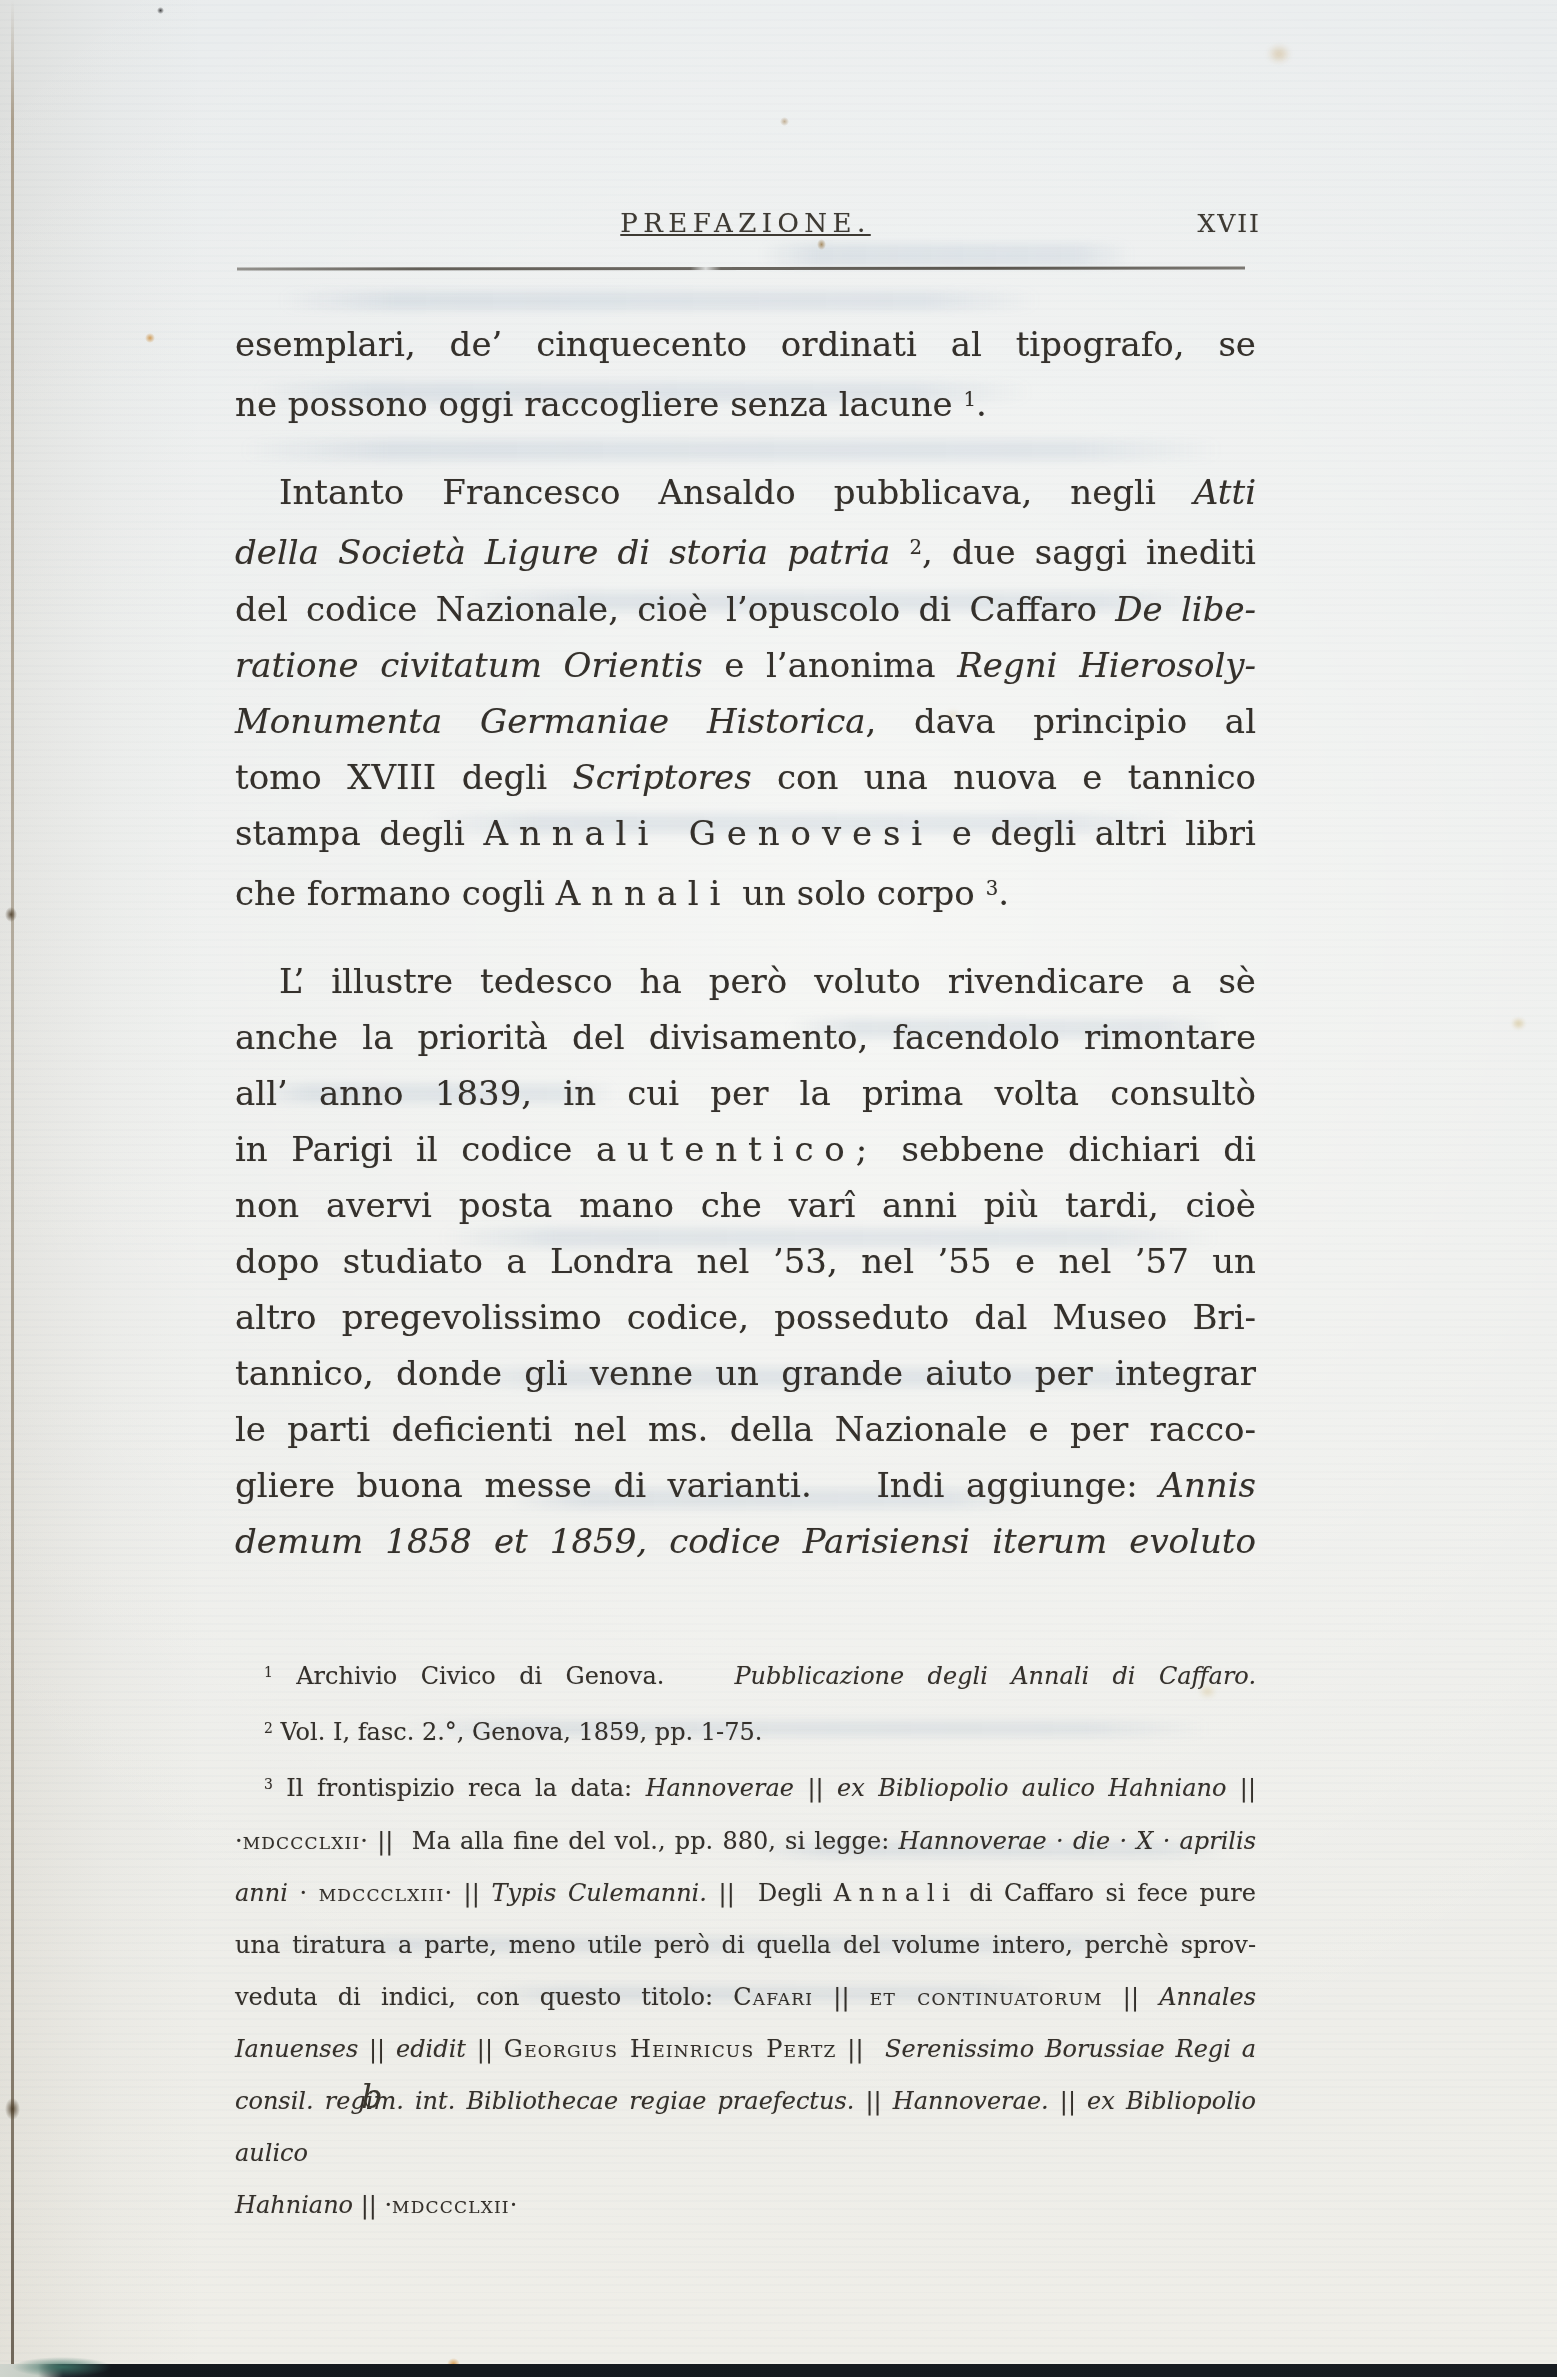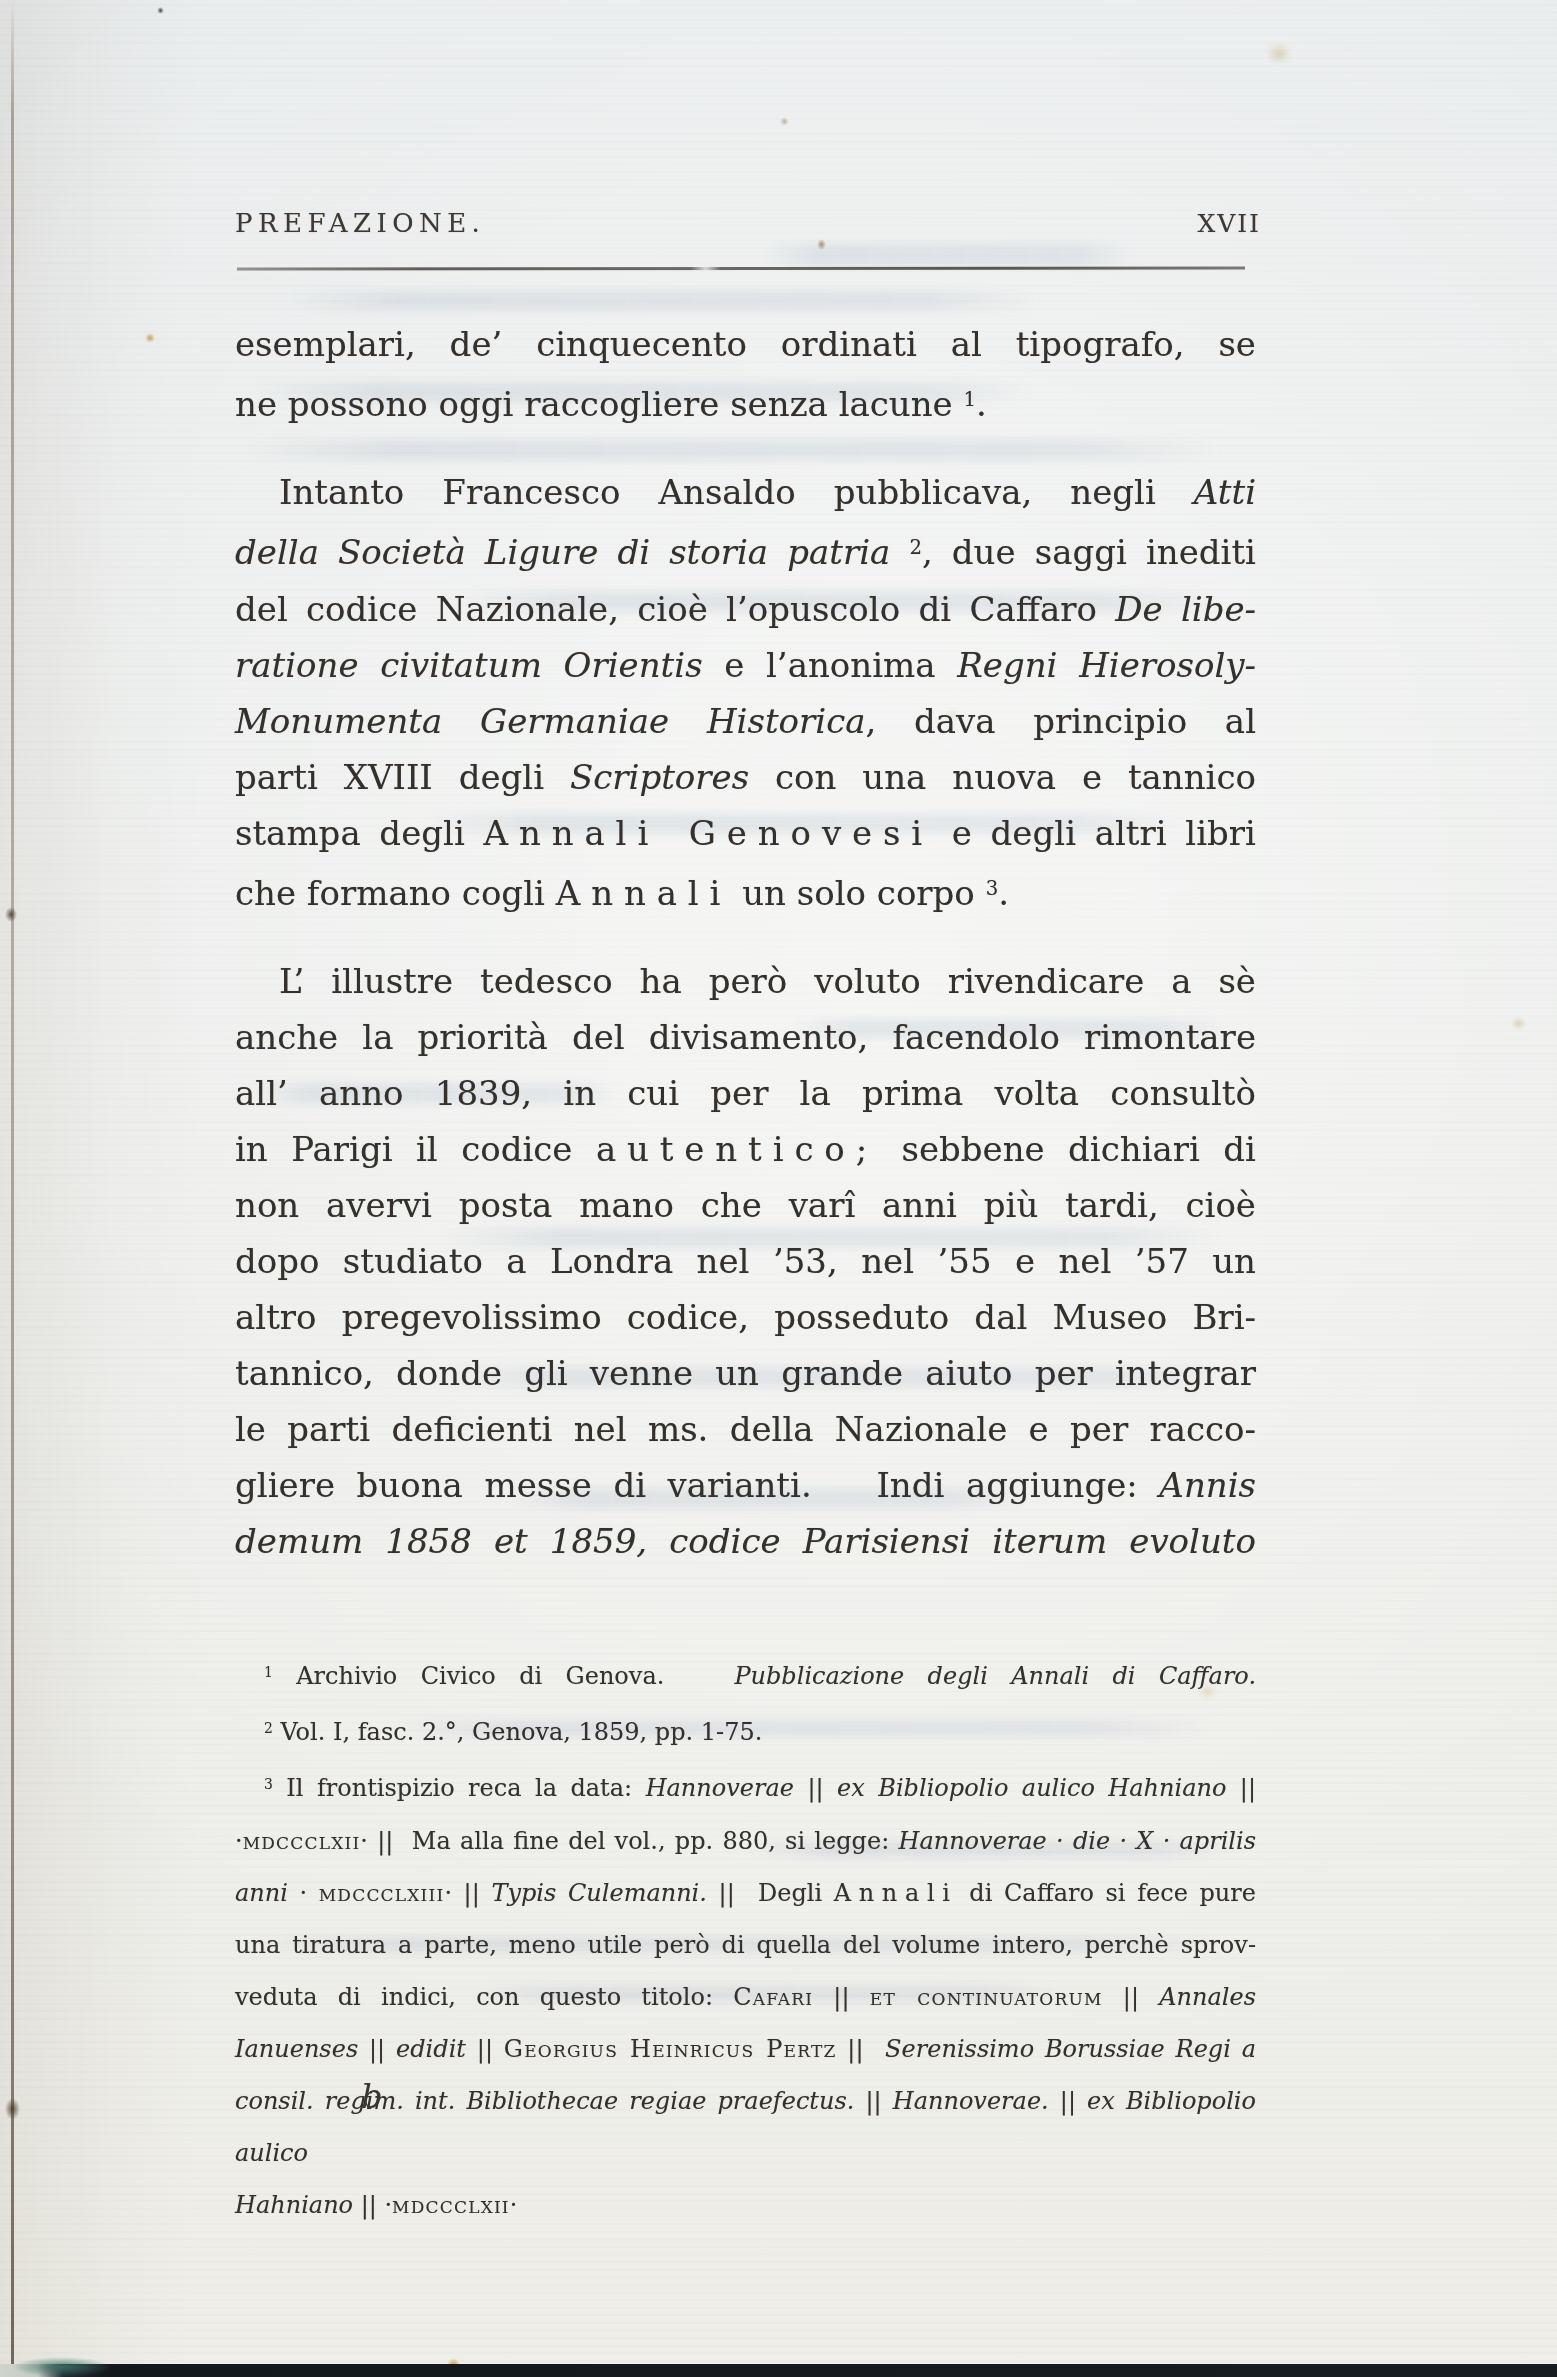--- a/index.html
+++ b/index.html
@@ -7,23 +7,24 @@
     position:relative;width:1558px;height:2377px;overflow:hidden;
     font-family:"DejaVu Serif","Liberation Serif",serif;color:#34302b;
     background:
       radial-gradient(120% 85% at 56% 38%, rgba(255,255,252,0.55), rgba(233,237,238,0) 62%),
       linear-gradient(90deg, rgba(125,112,88,0.10) 0px, rgba(125,112,88,0.03) 110px, rgba(0,0,0,0) 203px),
       repeating-linear-gradient(0deg, rgba(150,165,180,0.045) 0 1.7px, rgba(0,0,0,0) 1.7px 7.6px),
       linear-gradient(180deg,#e9eced 0%,#ecedeb 55%,#efeee8 100%);
   }
   .column{position:absolute;left:235px;top:0;width:1021px;}
   .hdr-title{
-    position:absolute;top:208px;left:0;width:100%;text-align:left;
+    position:absolute;top:208px;left:0;width:100%;text-align:center;
     font-size:26px;letter-spacing:0.21em;color:#3e3a33;
     text-shadow:0 0 0.8px rgba(62,58,51,.4);
+    text-decoration:underline;
   }
   .hdr-num{
     position:absolute;top:209px;right:-5px;font-size:25px;letter-spacing:0.08em;
     color:#3e3a33;text-shadow:0 0 0.8px rgba(62,58,51,.4);
   }
   .hdr-rule{
     position:absolute;top:267px;left:1.7px;width:1008px;height:2.5px;
     background:linear-gradient(90deg,
       rgba(74,69,61,.55) 0%, rgba(74,69,61,.85) 18%, rgba(74,69,61,.8) 45%,
       rgba(74,69,61,.15) 46.5%, rgba(74,69,61,.8) 48%,
@@ -115,21 +116,21 @@
         <div class="paragraph">
           <div class="line"><span>esemplari, de’ cinquecento ordinati al tipografo, se</span></div>
           <div class="line last"><span>ne possono oggi raccogliere senza lacune </span><span class="sup">1</span><span>.</span></div>
         </div>
         <div class="paragraph">
           <div class="line indent"><span>Intanto Francesco Ansaldo pubblicava, negli </span><span class="i">Atti</span></div>
           <div class="line"><span class="i">della Società Ligure di storia patria </span><span class="sup">2</span><span>, due saggi inediti</span></div>
           <div class="line"><span>del codice Nazionale, cioè l’opuscolo di Caffaro </span><span class="i">De libe-</span></div>
           <div class="line"><span class="i">ratione civitatum Orientis</span><span> e l’anonima </span><span class="i">Regni Hierosoly-</span></div>
           <div class="line"><span class="i">Monumenta Germaniae Historica</span><span>, dava principio al</span></div>
-          <div class="line"><span>parti XVIII degli </span><span class="i">Scriptores</span><span> con una nuova e tannico</span></div>
+          <div class="line"><span>tomo XVIII degli </span><span class="i">Scriptores</span><span> con una nuova e tannico</span></div>
           <div class="line"><span>stampa degli </span><span class="sp">Annali Genovesi</span><span> e degli altri libri</span></div>
           <div class="line last"><span>che formano cogli </span><span class="sp">Annali</span><span> un solo corpo </span><span class="sup">3</span><span>.</span></div>
         </div>
         <div class="paragraph">
           <div class="line indent"><span>L’ illustre tedesco ha però voluto rivendicare a sè</span></div>
           <div class="line"><span>anche la priorità del divisamento, facendolo rimontare</span></div>
           <div class="line"><span>all’ anno 1839, in cui per la prima volta consultò</span></div>
           <div class="line"><span>in Parigi il codice </span><span class="sp">autentico;</span><span> sebbene dichiari di</span></div>
           <div class="line"><span>non avervi posta mano che varî anni più tardi, cioè</span></div>
           <div class="line"><span>dopo studiato a Londra nel ’53, nel ’55 e nel ’57 un</span></div>

